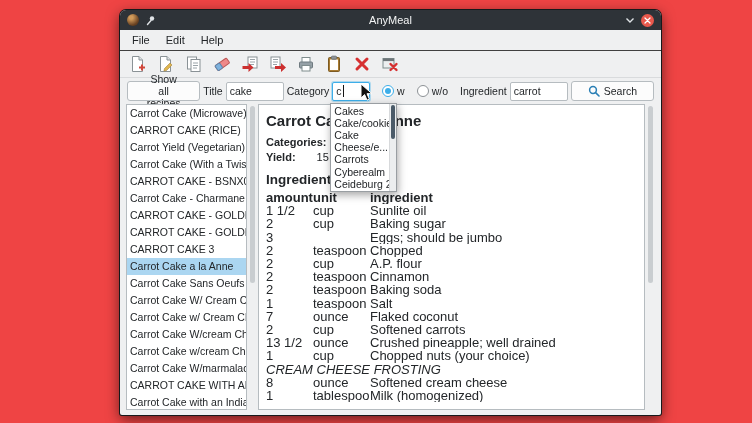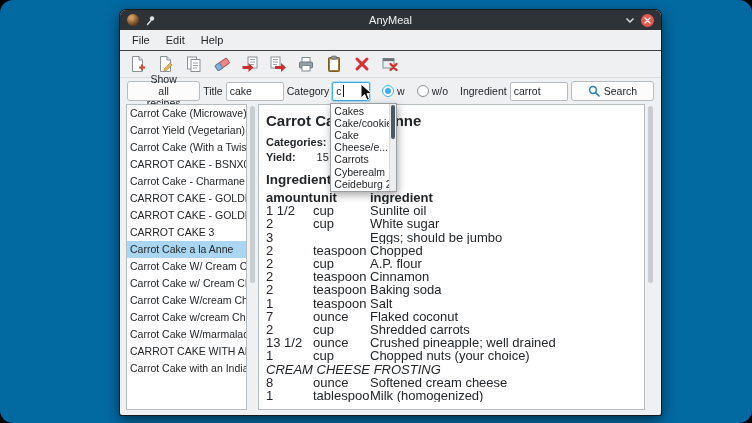--- a/index.html
+++ b/index.html
@@ -1,17 +1,17 @@
 <!DOCTYPE html>
 <html><head>
 <meta charset="utf-8">
 <style>
   * { margin:0; padding:0; box-sizing:border-box; }
   html,body { background:#000; font-family:"Liberation Sans", sans-serif; }
-  .stage { position:relative; width:752px; height:423px; background:#0369a1; overflow:hidden;border-radius:13px; }
+  .stage { position:relative; width:752px; height:423px; background:#ef4444; overflow:hidden; }
 
   .window { position:absolute; left:120px; top:10px; width:541px; height:405px;
     background:#eff0f1; border-radius:6px 6px 2px 2px; display:flex; flex-direction:column;
     font-size:11px; color:#232629; box-shadow:0 0 0 1px #17191b, 0 4px 14px rgba(0,0,0,.6); }
 
   .titlebar { height:20px; flex:0 0 auto; background:#2e3338; border-radius:6px 6px 0 0;
     display:flex; align-items:center; padding:0 7px; gap:6px; color:#e8eaeb; }
   .app-icon { width:12px; height:12px; border-radius:50%;
     background:radial-gradient(circle at 35% 30%, #d09a5a 15%, #6b4423 65%, #3c2613); }
   .icon-btn { display:flex; align-items:center; justify-content:center; background:none; border:none; padding:0; }
@@ -220,28 +220,30 @@
             <circle cx="5" cy="5" r="3.4" fill="none" stroke="#2a7fb5" stroke-width="1.5"></circle>
             <path d="M7.6 7.6L11 11" stroke="#2a7fb5" stroke-width="1.6" stroke-linecap="round"></path>
           </svg>
         <span>Search</span>
       </button>
     </div>
 
     <div class="content">
       <div class="list">
         <div class="li">Carrot Cake (Microwave)</div>
+        <div class="li">CARROT CAKE (RICE)</div>
         <div class="li">Carrot Yield (Vegetarian)</div>
         <div class="li">Carrot Cake (With a Twist)</div>
         <div class="li">CARROT CAKE - BSNX01A</div>
         <div class="li">Carrot Cake - Charmane A...</div>
         <div class="li">CARROT CAKE - GOLDBECK</div>
         <div class="li">CARROT CAKE - GOLDBECK</div>
         <div class="li">CARROT CAKE 3</div>
         <div class="li sel">Carrot Cake a la Anne</div>
+        <div class="li">Carrot Cake Sans Oeufs</div>
         <div class="li">Carrot Cake W/ Cream Ch...</div>
         <div class="li">Carrot Cake w/ Cream Che...</div>
         <div class="li">Carrot Cake W/cream Che...</div>
         <div class="li">Carrot Cake w/cream Che...</div>
         <div class="li">Carrot Cake W/marmalad...</div>
         <div class="li">CARROT CAKE WITH AN I...</div>
         <div class="li">Carrot Cake with an India...</div>
       </div>
 
       <div class="vscroll">
@@ -265,21 +267,21 @@
             <div class="c th">ingredient</div>
           </div>
           <div class="row">
             <div class="c">1 1/2</div>
             <div class="c">cup</div>
             <div class="c">Sunlite oil</div>
           </div>
           <div class="row">
             <div class="c">2</div>
             <div class="c">cup</div>
-            <div class="c">White sugar</div>
+            <div class="c">Baking sugar</div>
           </div>
           <div class="row">
             <div class="c">3</div>
             <div class="c"></div>
             <div class="c">Eggs; should be jumbo</div>
           </div>
           <div class="row">
             <div class="c">2</div>
             <div class="c">teaspoon</div>
             <div class="c">Chopped</div>
@@ -305,21 +307,21 @@
             <div class="c">Salt</div>
           </div>
           <div class="row">
             <div class="c">7</div>
             <div class="c">ounce</div>
             <div class="c">Flaked coconut</div>
           </div>
           <div class="row">
             <div class="c">2</div>
             <div class="c">cup</div>
-            <div class="c">Shredded carrots</div>
+            <div class="c">Softened carrots</div>
           </div>
           <div class="row">
             <div class="c">13 1/2</div>
             <div class="c">ounce</div>
             <div class="c">Crushed pineapple; well drained</div>
           </div>
           <div class="row">
             <div class="c">1</div>
             <div class="c">cup</div>
             <div class="c">Chopped nuts (your choice)</div>

